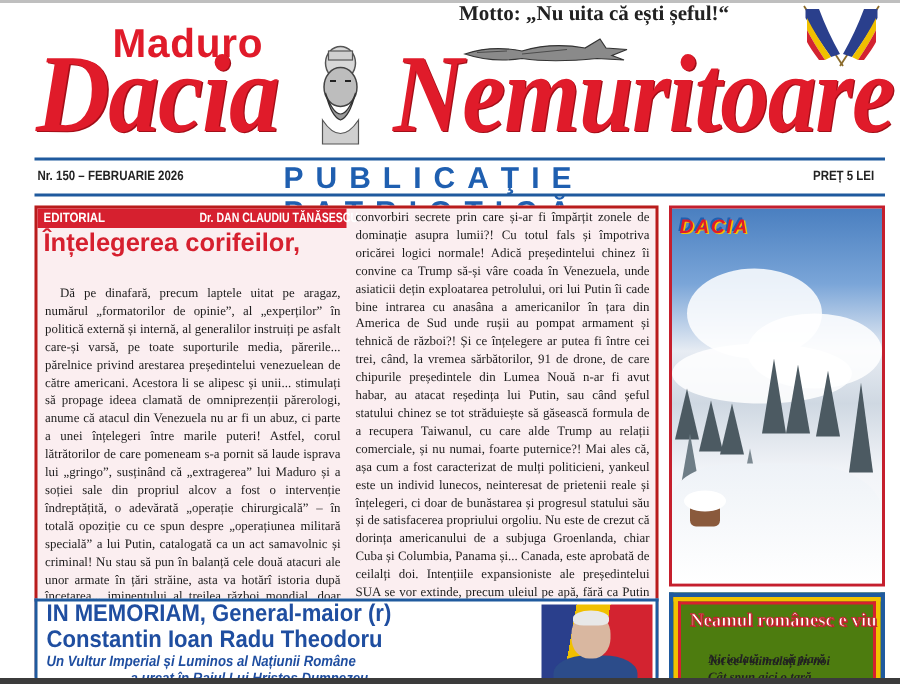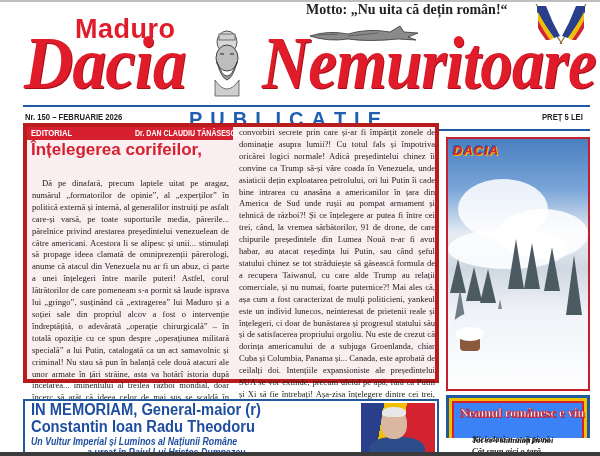--- a/index.html
+++ b/index.html
@@ -12,21 +12,21 @@
   .bust{position:absolute;left:205px;top:28px;width:44px;height:70px;}
   .motto{position:absolute;left:306px;top:2px;font-family:"Liberation Serif",serif;font-weight:bold;font-size:14px;color:#222;}
   .wolf{position:absolute;left:308px;top:24px;width:112px;height:20px;}
   .flags{position:absolute;left:532px;top:2px;width:58px;height:44px;}
   .rule{position:absolute;left:23px;width:567px;height:2px;background:#1f5a9e;}
   .issue{position:absolute;left:25px;top:112px;font-family:"Liberation Sans",sans-serif;font-weight:bold;font-size:9px;color:#222;transform:scaleX(0.85);transform-origin:left top;}
   .publ{position:absolute;left:189px;top:108px;font-family:"Liberation Sans",sans-serif;font-weight:bold;font-size:20px;color:#1f5fb0;letter-spacing:8px;}
   .price{position:absolute;left:542px;top:112px;font-family:"Liberation Sans",sans-serif;font-weight:bold;font-size:9px;color:#222;transform:scaleX(0.85);transform-origin:left top;}
 
   
-  .edbox{position:absolute;left:23px;top:123px;width:416px;height:260px;border:4px solid #b91c1c;background:#fbeef0;box-sizing:border-box;}
+  .edbox{position:absolute;left:23px;top:137px;width:416px;height:314px;border:2px solid #b91c1c;background:#fbeef0;box-sizing:border-box;}
   .edbar{position:absolute;left:0;top:0;width:206px;height:13px;background:#d6202f;}
   .edlabel{position:absolute;left:4px;top:1px;font-family:"Liberation Sans",sans-serif;font-weight:bold;font-size:9px;color:#fff;transform:scaleX(0.85);transform-origin:left top;}
   .edauthor{position:absolute;left:108px;top:1px;font-family:"Liberation Sans",sans-serif;font-weight:bold;font-size:9px;color:#fff;transform:scaleX(0.78);transform-origin:left top;white-space:nowrap;}
   .edtitle{position:absolute;left:4px;top:14px;width:198px;text-align:left;font-family:"Liberation Sans",sans-serif;font-weight:bold;font-size:17px;line-height:18px;color:#d6202f;}
   .col{position:absolute;font-family:"Liberation Serif",serif;font-size:8.6px;line-height:11.9px;color:#1c1c1c;text-align:justify;}
   .col1{left:5px;top:51px;width:197px;text-indent:10px;}
   .col2{left:212px;top:0px;width:196px;}
 
   
   .photo{position:absolute;left:446px;top:137px;width:144px;height:254px;border:2px solid #c51f2d;box-sizing:border-box;overflow:hidden;
@@ -41,21 +41,21 @@
   .memo-h1{position:absolute;left:6px;top:0px;font-family:"Liberation Sans",sans-serif;font-weight:bold;font-size:16px;color:#1f4ea0;white-space:nowrap;transform:scaleX(0.92);transform-origin:left top;}
   .memo-h2{position:absolute;left:6px;top:17px;font-family:"Liberation Sans",sans-serif;font-weight:bold;font-size:16px;color:#1f4ea0;white-space:nowrap;transform:scaleX(0.92);transform-origin:left top;}
   .memo-s1{position:absolute;left:6px;top:35px;font-family:"Liberation Sans",sans-serif;font-weight:bold;font-style:italic;font-size:10px;color:#1f4ea0;white-space:nowrap;transform:scaleX(0.88);transform-origin:left top;}
   .memo-s2{position:absolute;left:62px;top:46px;font-family:"Liberation Sans",sans-serif;font-weight:bold;font-style:italic;font-size:10px;color:#1f4ea0;white-space:nowrap;transform:scaleX(0.88);transform-origin:left top;}
   .general{position:absolute;left:336px;top:2px;width:74px;height:55px;overflow:hidden;background:linear-gradient(100deg,#2a3f8c 0%,#2a3f8c 28%,#f0c000 28%,#f0c000 55%,#d32330 55%,#d32330 100%);}
   .g-head{position:absolute;left:20px;top:6px;width:26px;height:30px;border-radius:45%;background:#d9b7a0;}
   .g-hair{position:absolute;left:21px;top:4px;width:24px;height:10px;border-radius:50% 50% 30% 30%;background:#e8e8e8;}
   .g-body{position:absolute;left:8px;top:34px;width:56px;height:30px;border-radius:40% 40% 0 0;background:#2c4c8a;}
 
   
-  .poem{position:absolute;left:446px;top:395px;width:144px;height:43px;box-sizing:border-box;border:3px solid #1f5a9e;border-bottom:none;background:#3b82f6;}
+  .poem{position:absolute;left:446px;top:395px;width:144px;height:61px;box-sizing:border-box;border:3px solid #1f5a9e;border-bottom:none;background:#4d7c0f;}
   .poem-inner1{position:absolute;left:0;top:0;right:0;bottom:0;border:3px solid #f2c200;border-bottom:none;}
   .poem-inner2{position:absolute;left:0;top:0;right:0;bottom:0;border:2px solid #d6202f;border-bottom:none;}
   .poem-title{position:absolute;left:6px;top:3px;font-family:"Liberation Serif",serif;font-weight:bold;font-size:12.5px;color:#fff;-webkit-text-stroke:0.6px #c51f2d;text-shadow:1px 1px 0 #c51f2d;white-space:nowrap;}
   .poem-line{position:absolute;left:18px;font-family:"Liberation Serif",serif;font-weight:bold;font-style:italic;font-size:8.5px;color:#222;white-space:nowrap;}
 
   .bottombar{position:absolute;left:0;top:452px;width:600px;height:4px;background:#3b3b3b;}
 </style>
 </head>
 <body>
 
@@ -66,21 +66,21 @@
   <div class="dacia-title">Dacia</div>
   <svg class="bust" viewBox="0 0 44 70">
     <ellipse cx="22" cy="14" rx="10" ry="11" fill="#d8d8d8" stroke="#555" stroke-width="1"></ellipse>
     <rect x="14" y="6" width="16" height="6" fill="#cfcfcf" stroke="#555" stroke-width="0.8"></rect>
     <ellipse cx="22" cy="30" rx="11" ry="13" fill="#bdbdbd" stroke="#444" stroke-width="1"></ellipse>
     <path d="M12 34 Q22 62 32 34 Q28 50 22 52 Q16 50 12 34Z" fill="#9a9a9a" stroke="#333" stroke-width="0.8"></path>
     <path d="M15 26 L19 26 M25 26 L29 26" stroke="#222" stroke-width="1.2"></path>
     <path d="M10 52 Q22 70 34 52 L34 68 L10 68Z" fill="#cfcfcf" stroke="#555" stroke-width="0.8"></path>
   </svg>
   <div class="nemur-title">Nemuritoare</div>
-  <div class="motto">Motto: „Nu uita că dețin român!“</div>
+  <div class="motto">Motto: „Nu uita că ești șeful!“</div>
   <svg class="wolf" viewBox="0 0 112 20">
     <path d="M2 12 Q20 6 40 10 Q60 4 82 8 L92 2 L96 8 L110 9 L100 13 L108 16 L90 15 Q60 18 40 15 Q20 18 2 12Z" fill="#8a8a8a" stroke="#333" stroke-width="0.8"></path>
     <path d="M10 11 L30 10 M40 12 L70 9" stroke="#444" stroke-width="0.6"></path>
   </svg>
   <svg class="flags" viewBox="0 0 58 44">
     <line x1="4" y1="2" x2="30" y2="42" stroke="#8b6b2a" stroke-width="1.2"></line>
     <line x1="54" y1="2" x2="28" y2="42" stroke="#8b6b2a" stroke-width="1.2"></line>
     <path d="M5 4 L14 4 Q20 20 28 34 L22 36 Q12 22 5 10Z" fill="#2a3f8c"></path>
     <path d="M6 10 Q12 22 22 36 L18 38 Q10 26 6 18Z" fill="#f0c000"></path>
     <path d="M6 18 Q10 26 18 38 L14 38 Q8 30 6 26Z" fill="#d32330"></path>

